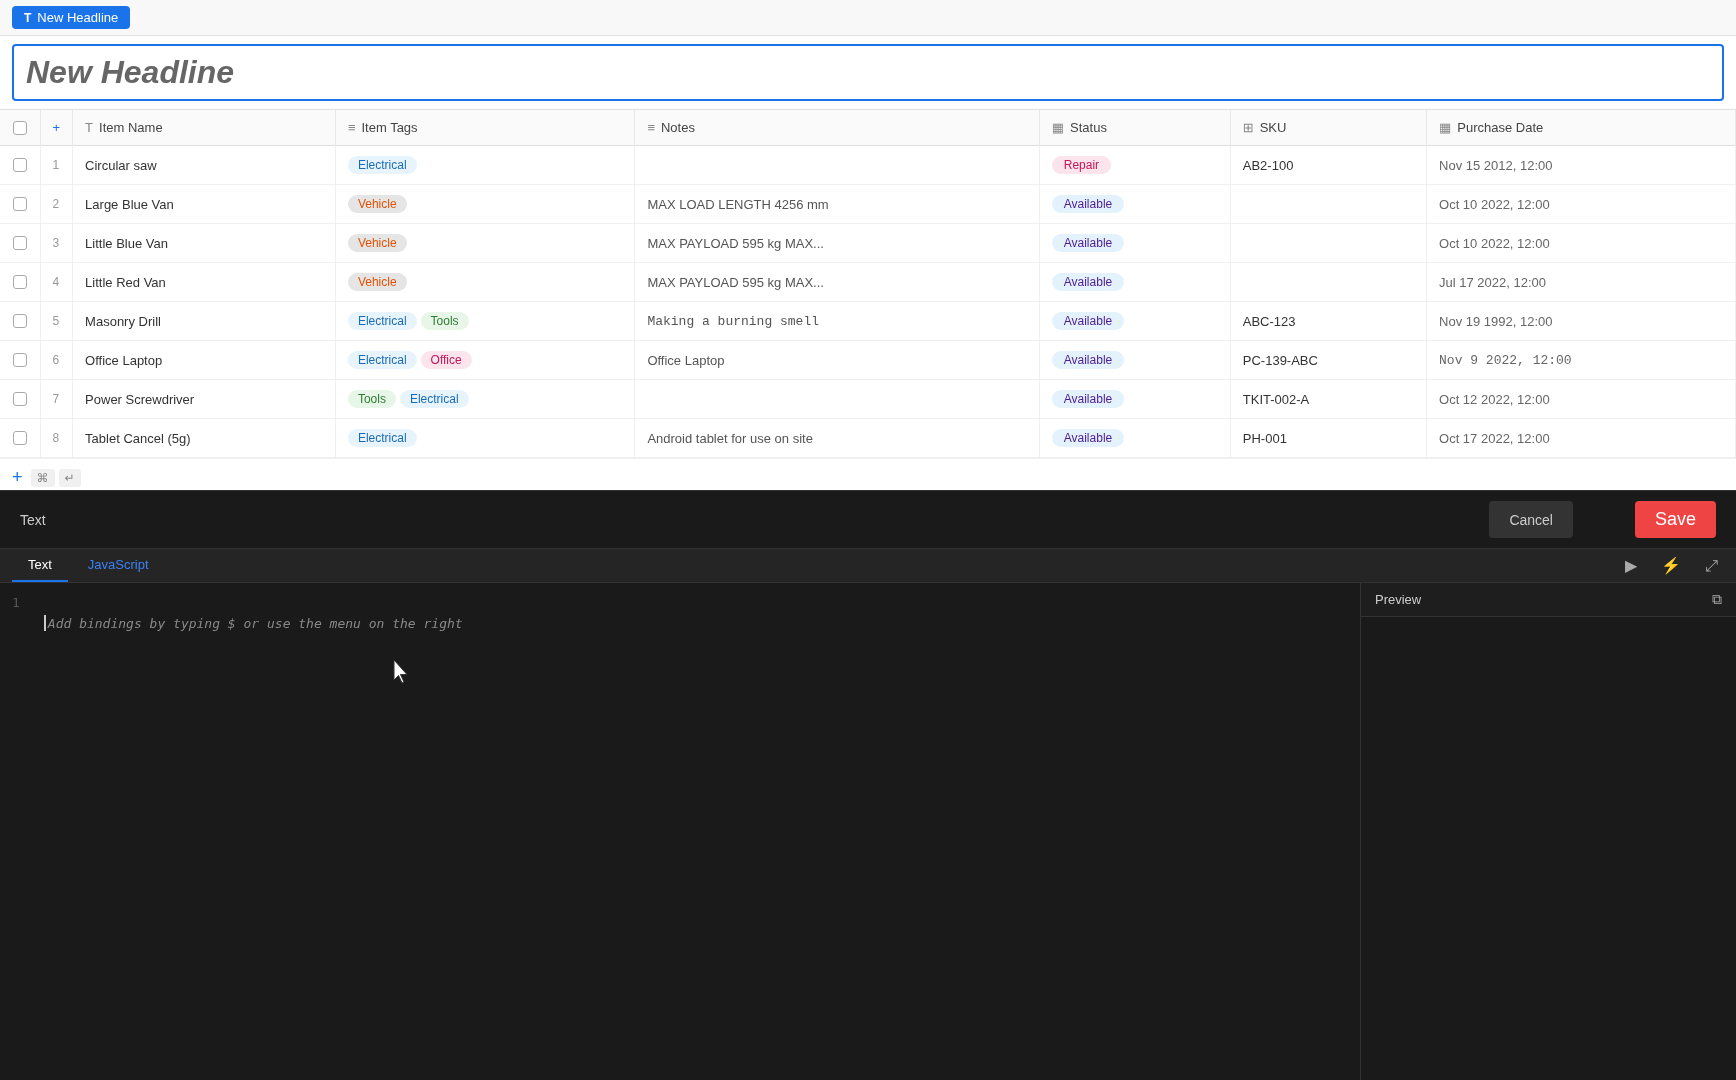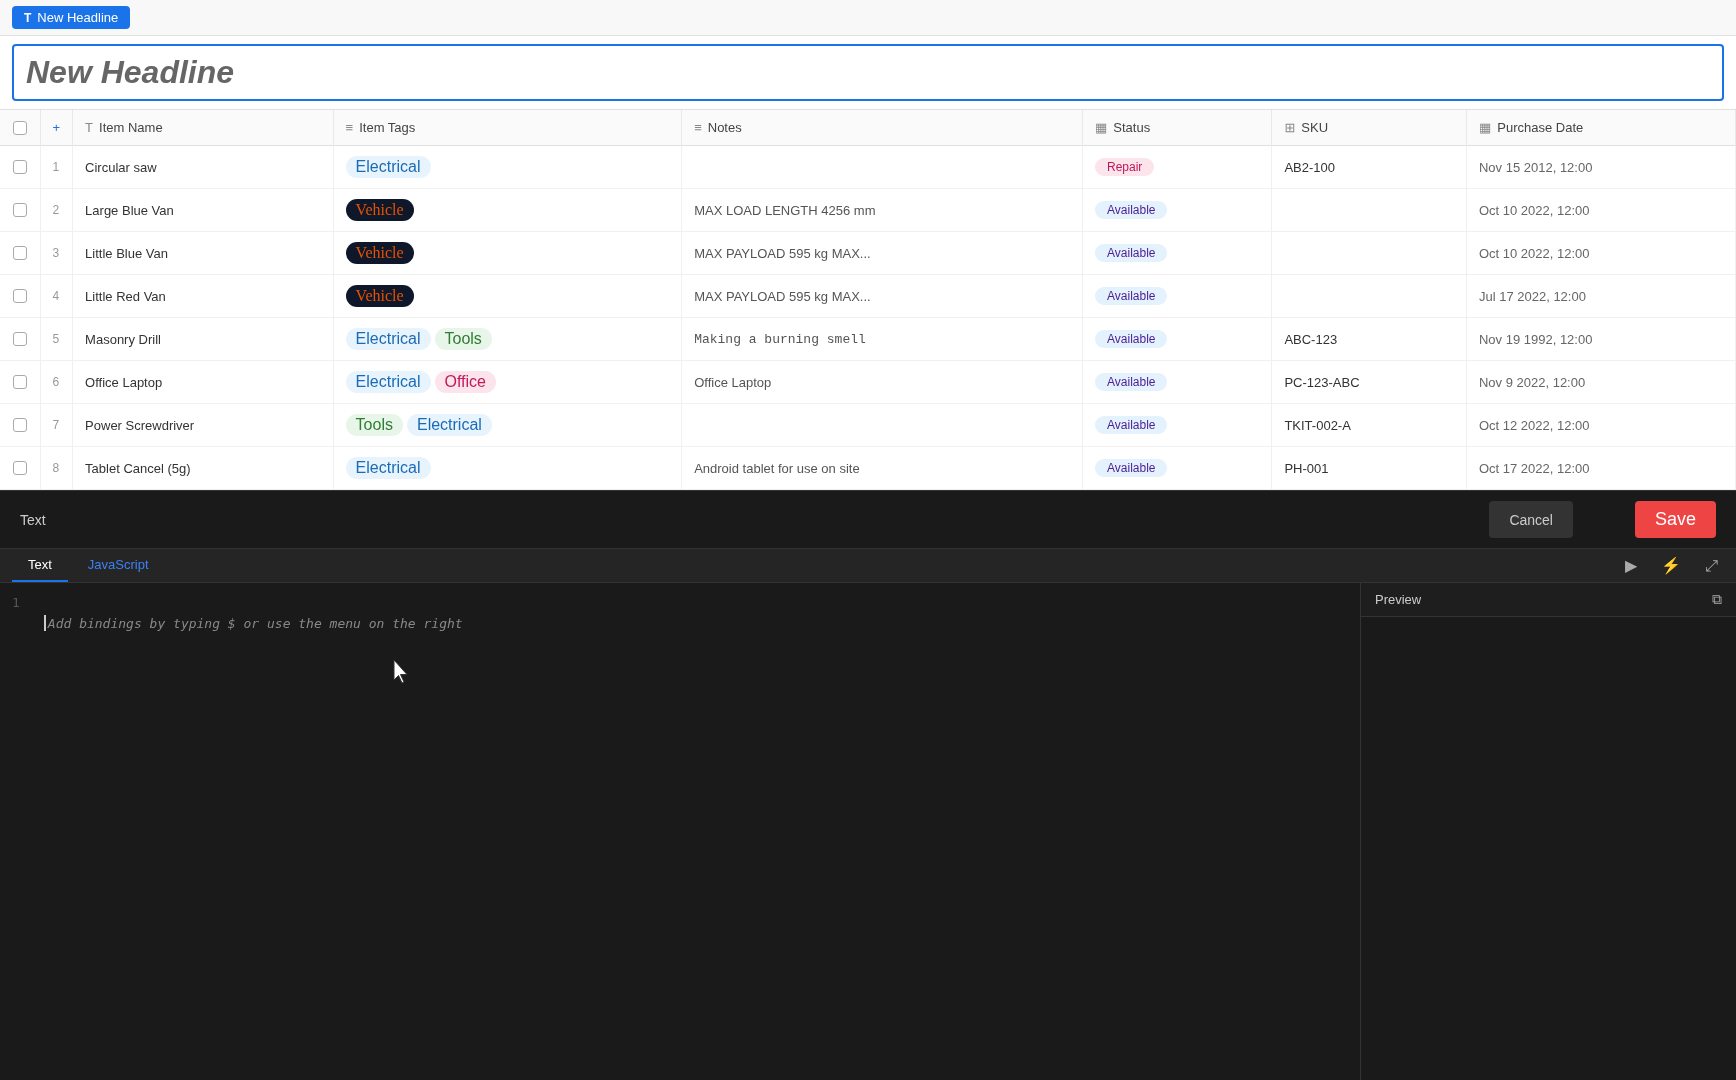--- a/index.html
+++ b/index.html
@@ -105,25 +105,25 @@
     .row-num {
       color: #999;
       font-size: 12px;
     }
 
     
     .tag {
       display: inline-block;
       padding: 2px 10px;
       border-radius: 12px;
-      font-size: 16px;
+      font-size: 12px;
       margin-right: 4px;
     }
     .tag-electrical { background: #e8f4fd; color: #1a6bb5; }
-    .tag-vehicle { background: #0f172a; color: #e65100; font-family: Liberation Serif, serif; }
+    .tag-vehicle { background: #e5e5e5; color: #e65100; }
     .tag-tools { background: #e8f5e9; color: #2e7d32; }
     .tag-office { background: #fce4ec; color: #c2185b; }
 
     .status-badge {
       display: inline-block;
       padding: 2px 12px;
       border-radius: 12px;
       font-size: 12px;
     }
     .status-repair { background: #fce4ec; color: #c2185b; }
@@ -451,22 +451,22 @@
             <td>
               <div class="checkbox-cell">
                 <div class="cb"></div>
               </div>
             </td>
             <td class="row-num">6</td>
             <td>Office Laptop</td>
             <td><span class="tag tag-electrical">Electrical</span><span class="tag tag-office">Office</span></td>
             <td style="color: rgb(85, 85, 85); max-width: 250px; overflow: hidden; text-overflow: ellipsis;">Office Laptop</td>
             <td><span class="status-badge status-available">Available</span></td>
-            <td>PC-123-ABC</td>
-            <td style="color: rgb(102, 102, 102);">Nov 9 2022, 12:00</td>
+            <td>PC-139-ABC</td>
+            <td style="color: rgb(102, 102, 102); font-family: Liberation Mono, monospace;">Nov 9 2022, 12:00</td>
           </tr>
           <tr>
             <td>
               <div class="checkbox-cell">
                 <div class="cb"></div>
               </div>
             </td>
             <td class="row-num">7</td>
             <td>Power Screwdriver</td>
             <td><span class="tag tag-tools">Tools</span><span class="tag tag-electrical">Electrical</span></td>

